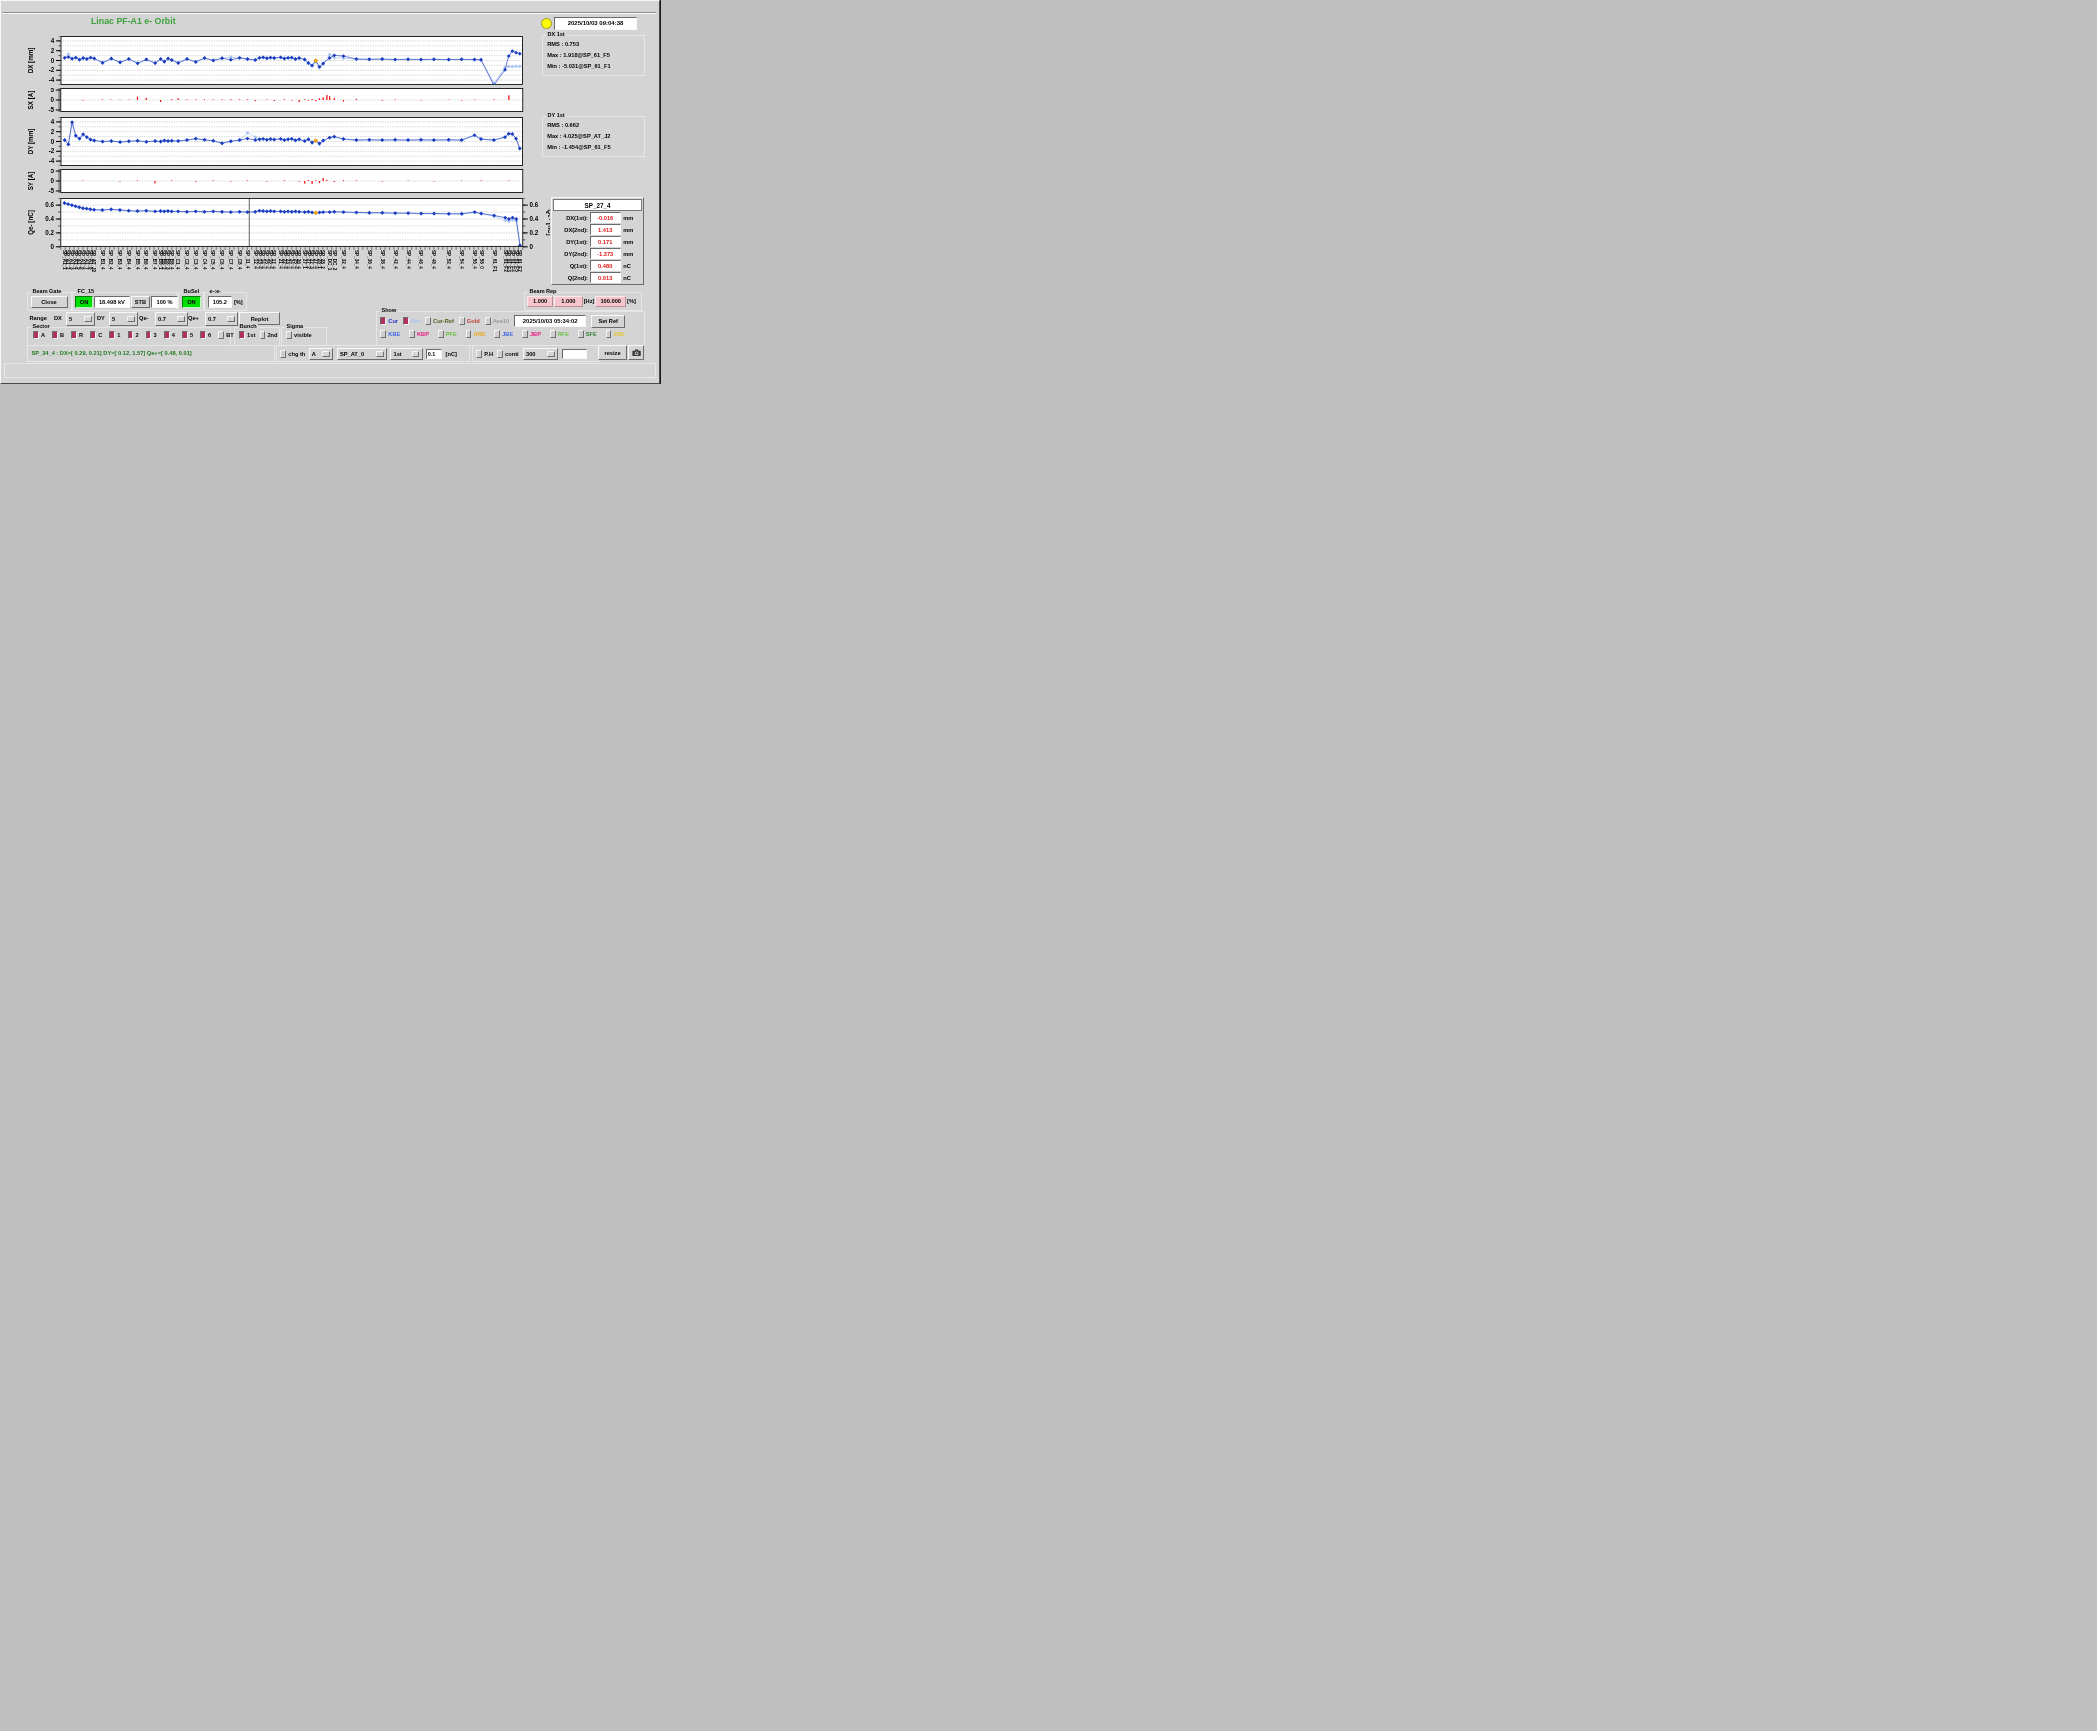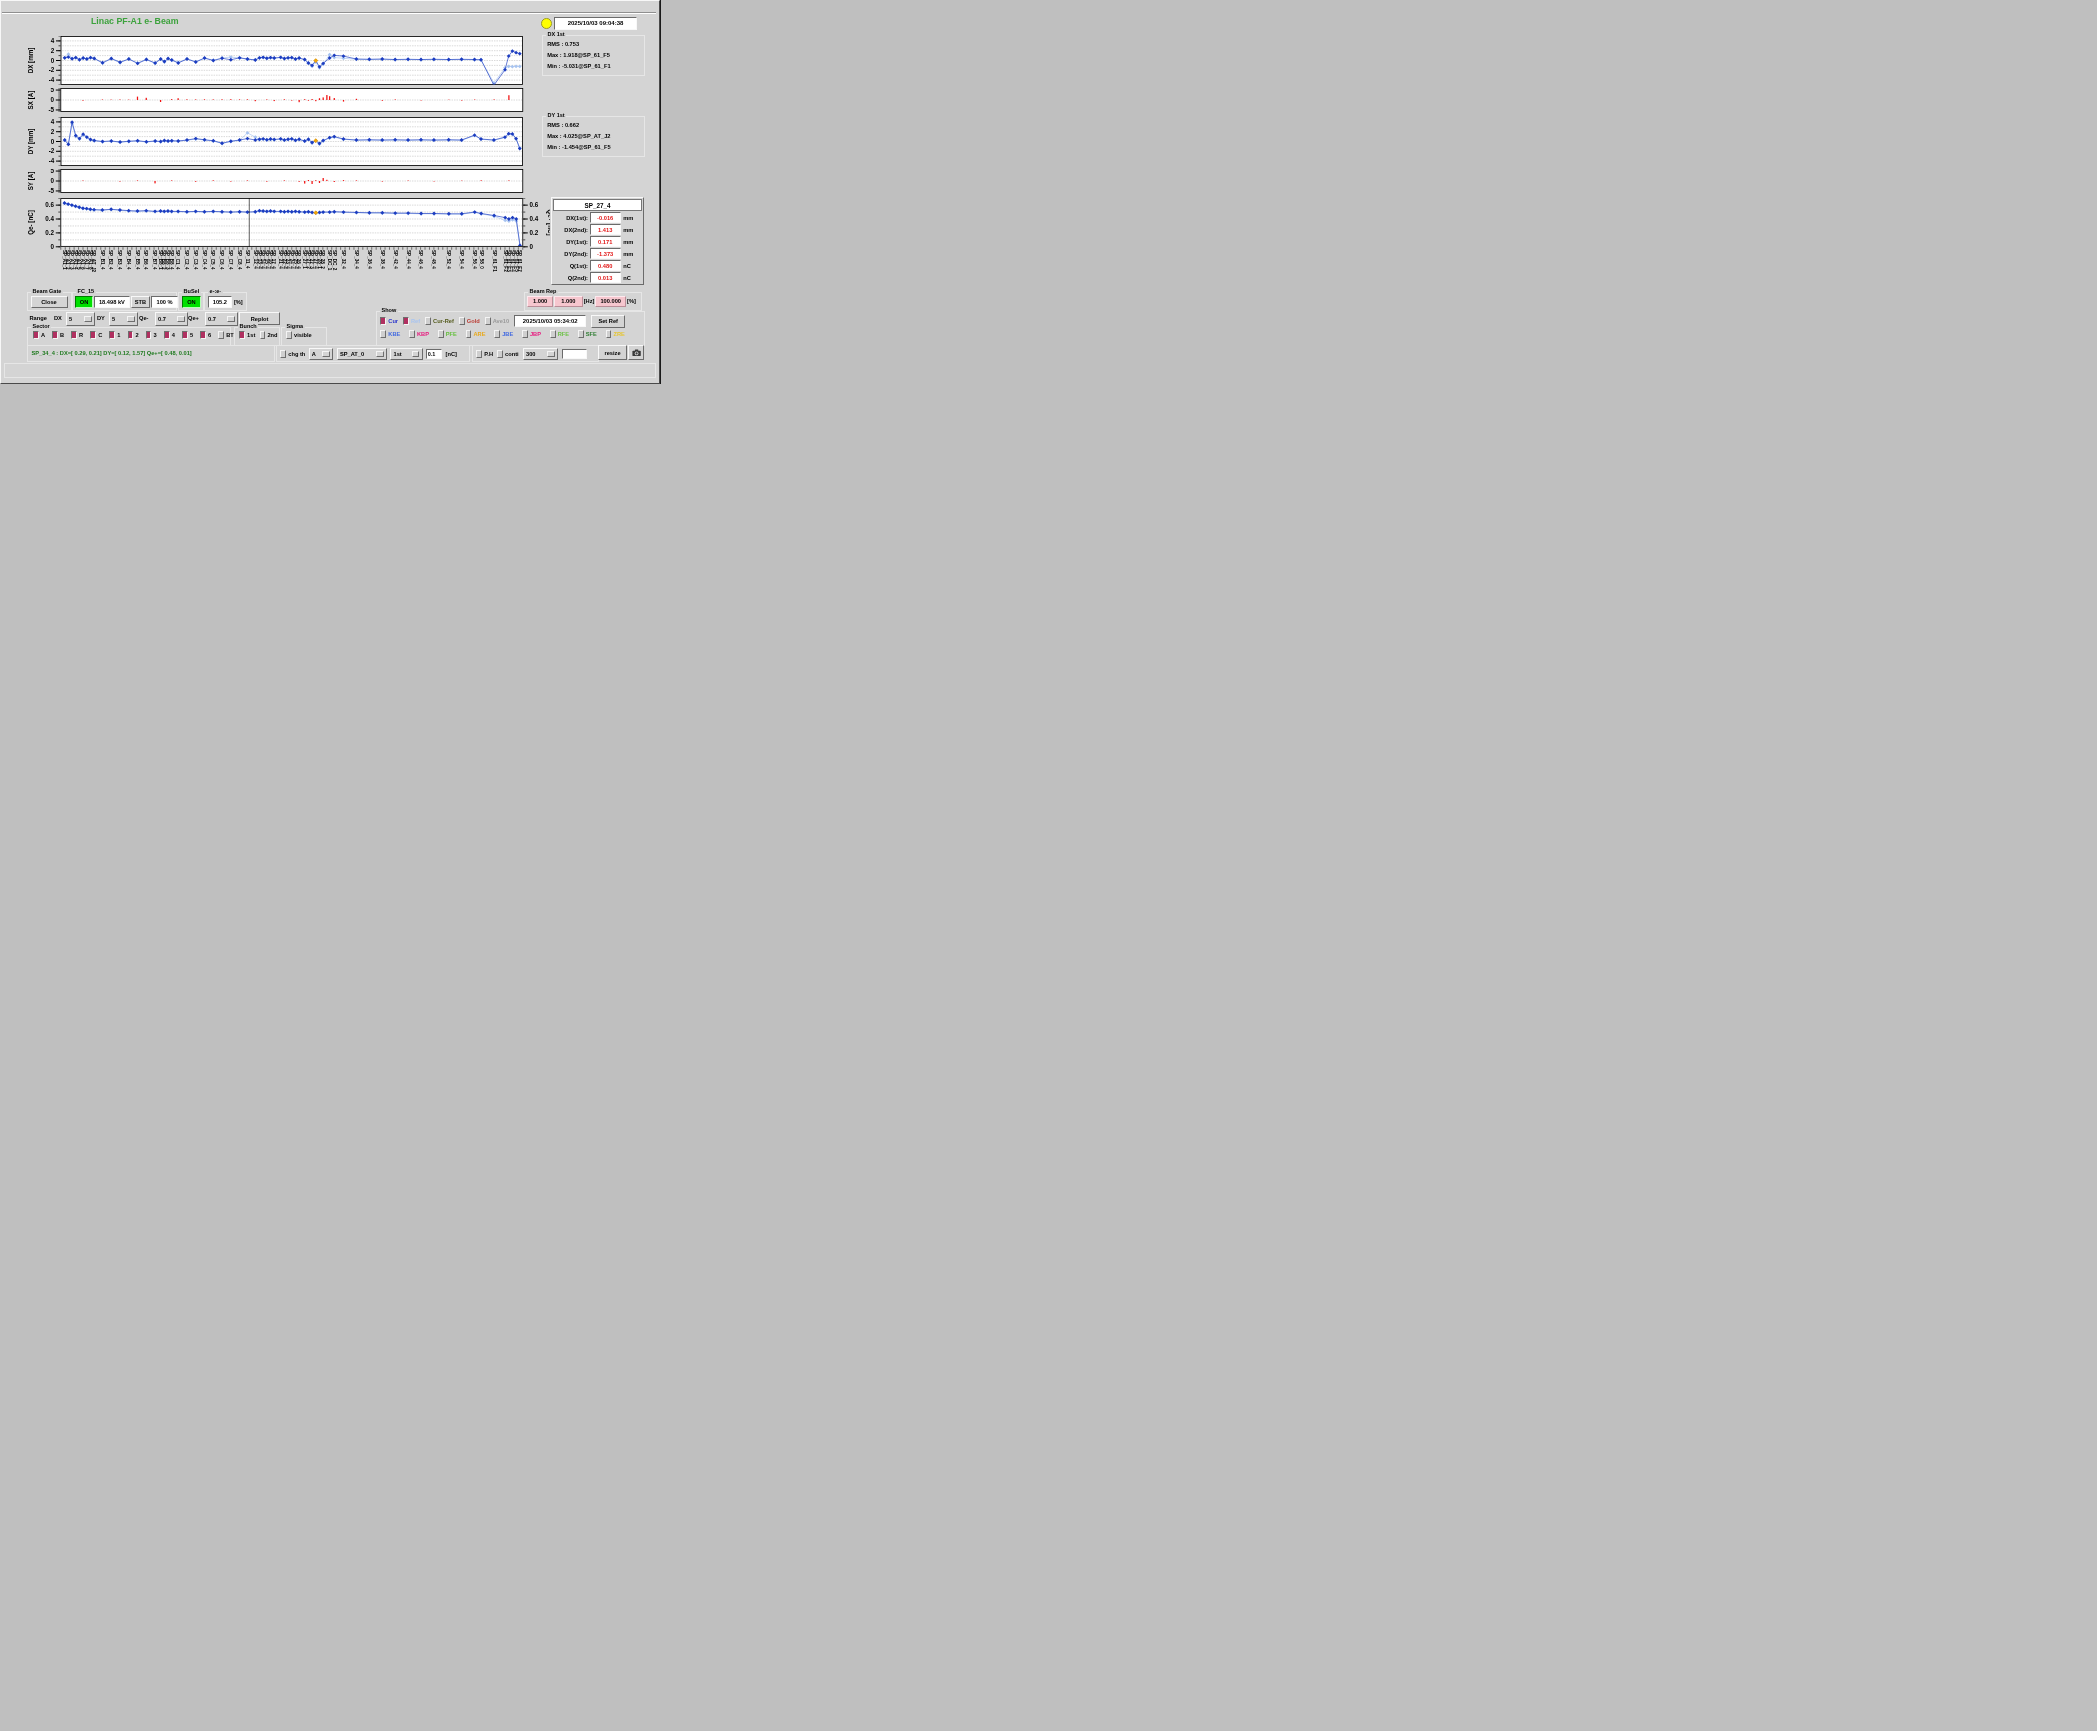--- a/index.html
+++ b/index.html
@@ -41,21 +41,21 @@
   .ddmark{width:5.9px;height:3.8px;margin-left:3.8px;background:#d4d4d4;border:0.8px solid;border-color:#f4f4f4 #6e6e6e #6e6e6e #f4f4f4;}
   .lbl{position:absolute;font-size:5.7px;white-space:nowrap;}
   .statustext{font-size:5.7px;color:#1f7a1f;line-height:14.3px;padding-left:3.4px;white-space:nowrap;}
   .flexrow{display:flex;align-items:center;}
 </style>
 </head>
 <body>
 
 <div class="win">
   <div class="topline"></div>
-  <div class="title" style="left:90px;top:15px;">Linac PF-A1 e- Beam</div>
+  <div class="title" style="left:90px;top:15px;">Linac PF-A1 e- Orbit</div>
   <div class="lamp" style="left:540px;top:17px;"></div>
   <div class="tsbox sunken" style="left:553px;top:15.5px;width:81px;height:11px;">2025/10/03 09:04:38</div>
 
   <div class="chart" style="top:35px;height:49px;"><svg width="524" height="49" viewBox="0 0 1250 117">
         <rect x="83" y="1" width="1102" height="115" fill="#ffffff" stroke="#000" stroke-width="2"></rect>
         <line x1="85" x2="1183" y1="105.3" y2="105.3" stroke="#707070" stroke-width="1" stroke-dasharray="1.5 2.5"></line>
         <line x1="85" x2="1183" y1="93.60000000000001" y2="93.60000000000001" stroke="#707070" stroke-width="1" stroke-dasharray="1.5 2.5"></line>
         <line x1="85" x2="1183" y1="81.89999999999999" y2="81.89999999999999" stroke="#707070" stroke-width="1" stroke-dasharray="1.5 2.5"></line>
         <line x1="85" x2="1183" y1="70.2" y2="70.2" stroke="#707070" stroke-width="1" stroke-dasharray="1.5 2.5"></line>
         <line x1="85" x2="1183" y1="58.5" y2="58.5" stroke="#707070" stroke-width="1" stroke-dasharray="1.5 2.5"></line>

